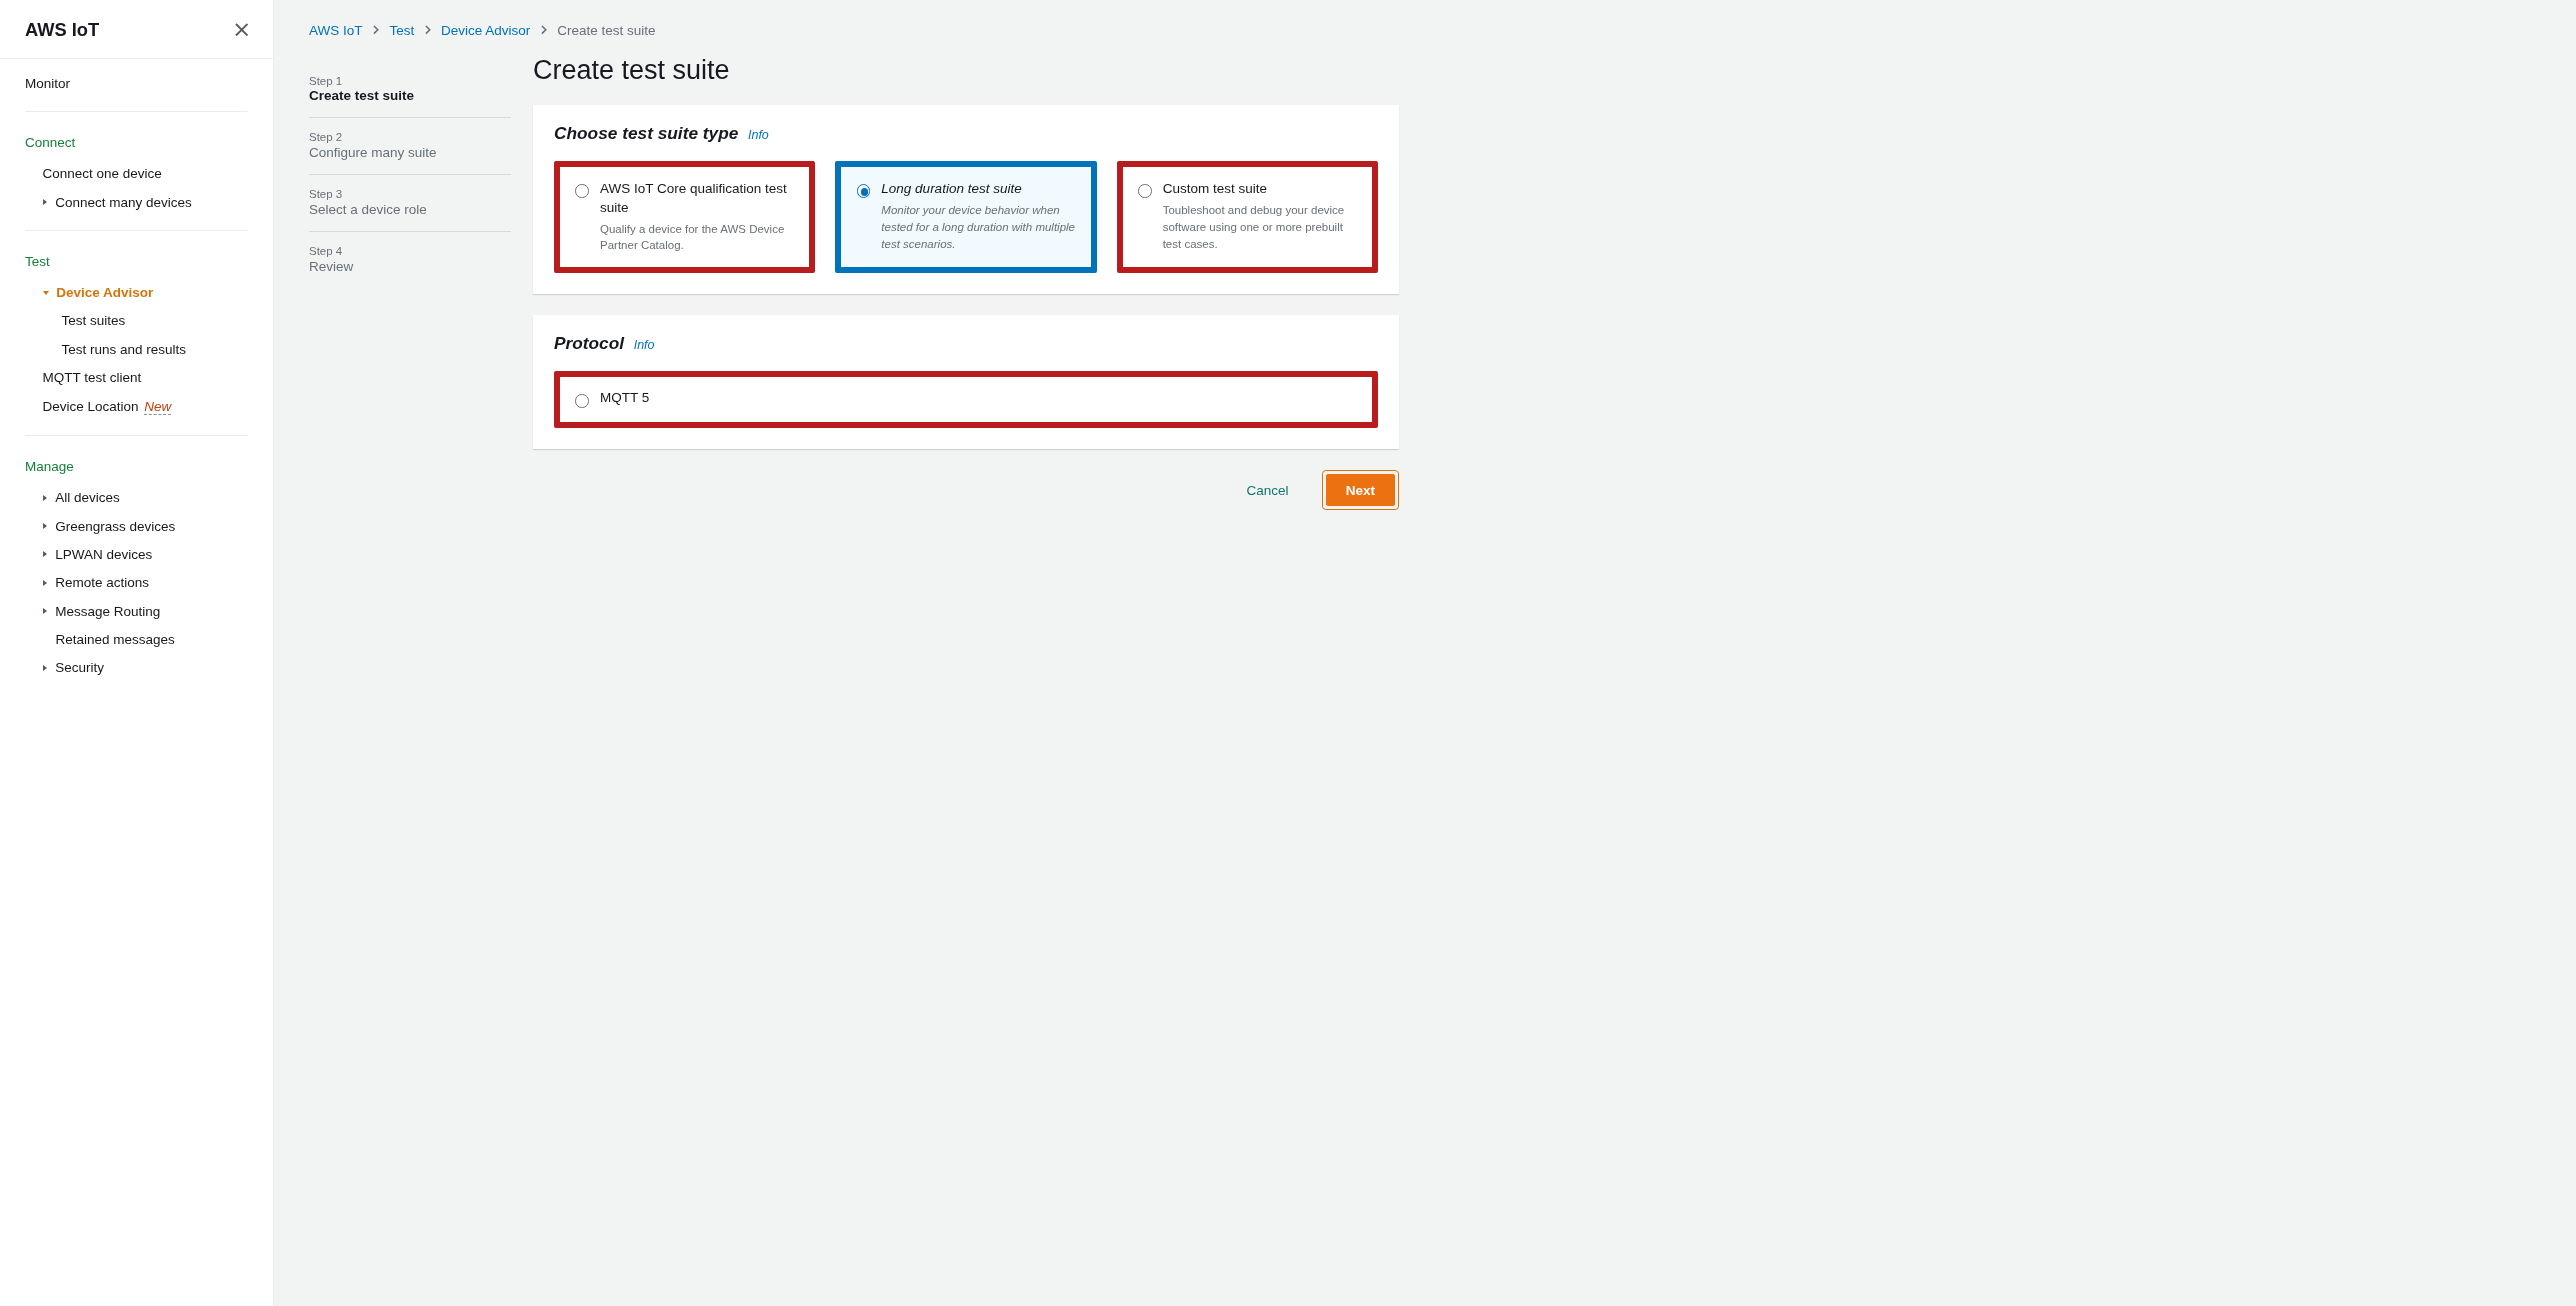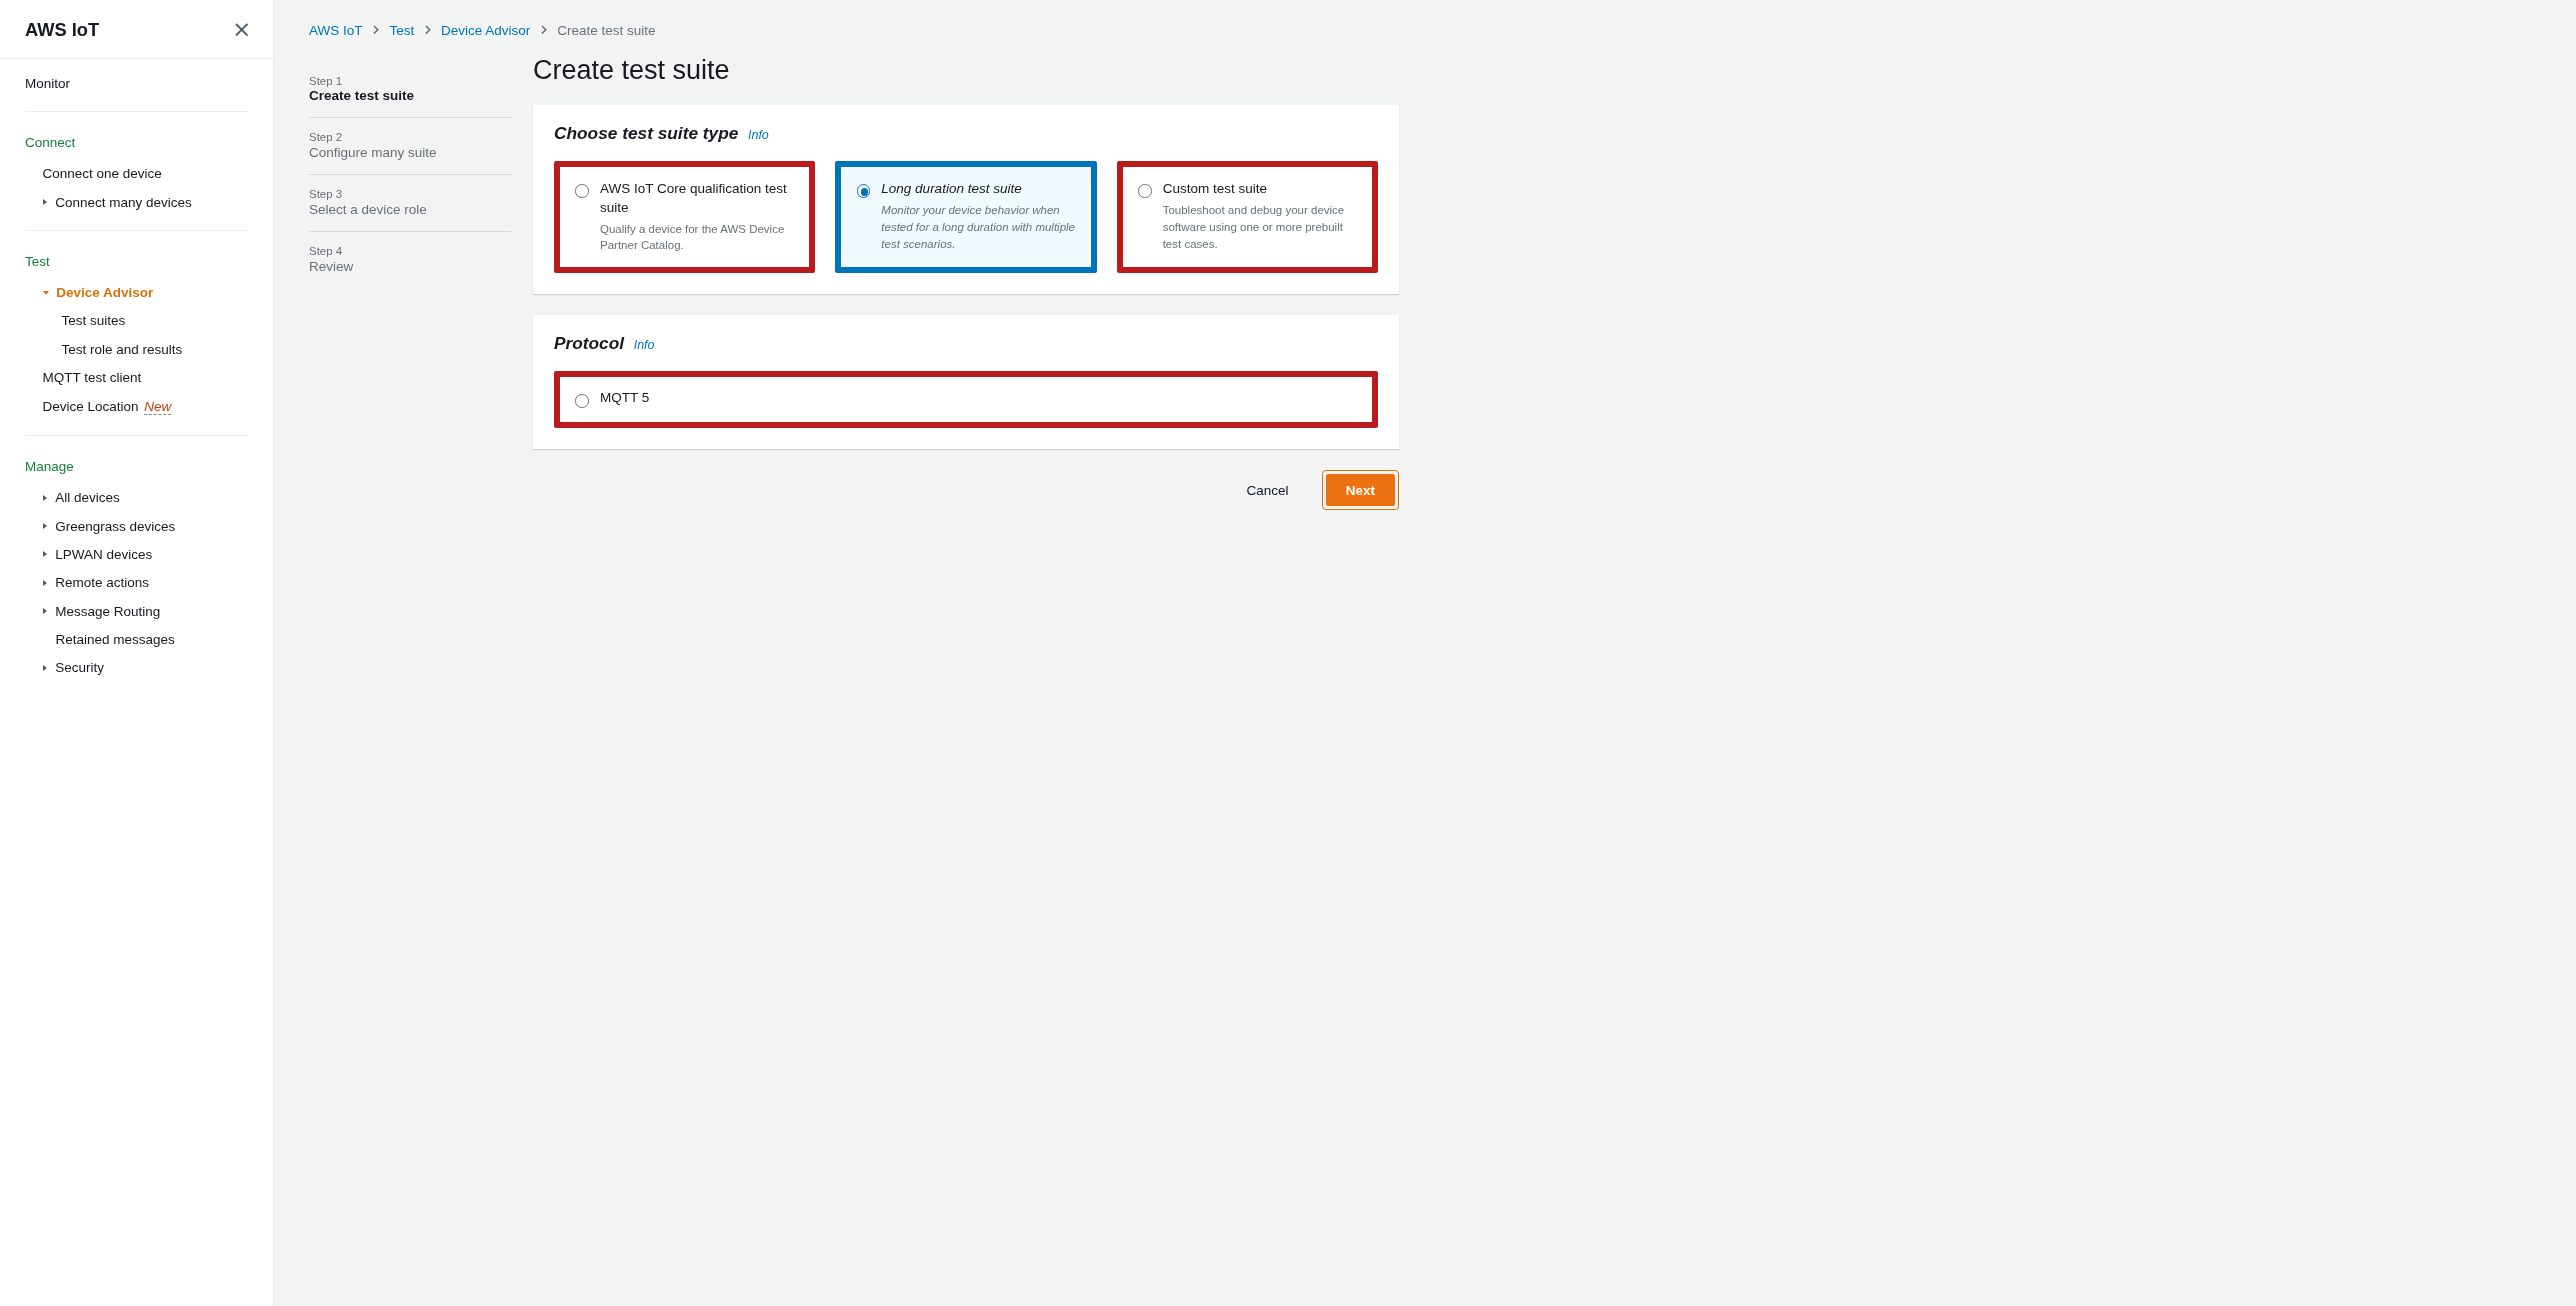--- a/index.html
+++ b/index.html
@@ -100,21 +100,21 @@
     .tile.selected .radio::after {
       content: ""; position: absolute;
       left: 2.9px; top: 2.9px; width: 7.7px; height: 7.7px;
       background: #0073bb; border-radius: 50%;
     }
     .tile-title { font-size: 13.5px; font-weight: 400; color: #16191f; margin-bottom: 3.8px; line-height: 1.35; }
     .tile-desc { font-size: 11.5px; color: #687078; line-height: 1.45; }
     .protocol-row .tile { padding-top: 11.5px; padding-bottom: 11.5px; }
     .footer-actions { display: flex; justify-content: flex-end; gap: 13.5px; margin-top: 3.8px; align-items: center; }
     .btn { border: 1px solid transparent; border-radius: 1.9px; padding: 7.7px 19px; font-size: 13.5px; cursor: pointer; background: none; font-weight: 700; }
-    .btn.link { color: #0f172a; background: transparent; font-weight: 400; }
+    .btn.link { color: #0f766e; background: transparent; font-weight: 400; }
     .btn.primary { background: #ec7211; color: #ffffff; border-color: #ec7211; }
     .primary-wrap { border: 1.9px solid #d5740a; border-radius: 3.8px; padding: 2.9px; display: inline-block; }
   </style>
 </head>
 <body>
 
 <nav class="sidebar">
   <div class="sidebar-header">
     <span class="sidebar-title">AWS IoT</span>
     <button class="close-btn">
@@ -142,21 +142,21 @@
 
     <div class="nav-heading">Test</div>
     <div class="nav-item sub1 active">
       <span class="nav-caret open active-caret"></span>
       <span>Device Advisor</span>
     </div>
     <div class="nav-item sub2">
       <span>Test suites</span>
     </div>
     <div class="nav-item sub2">
-      <span>Test role and results</span>
+      <span>Test runs and results</span>
     </div>
     <div class="nav-item sub1">
       <span>MQTT test client</span>
     </div>
     <div class="nav-item sub1">
       <span>Device Location</span>
       <span class="new-badge">New</span>
     </div>
     <hr class="nav-divider">
 

